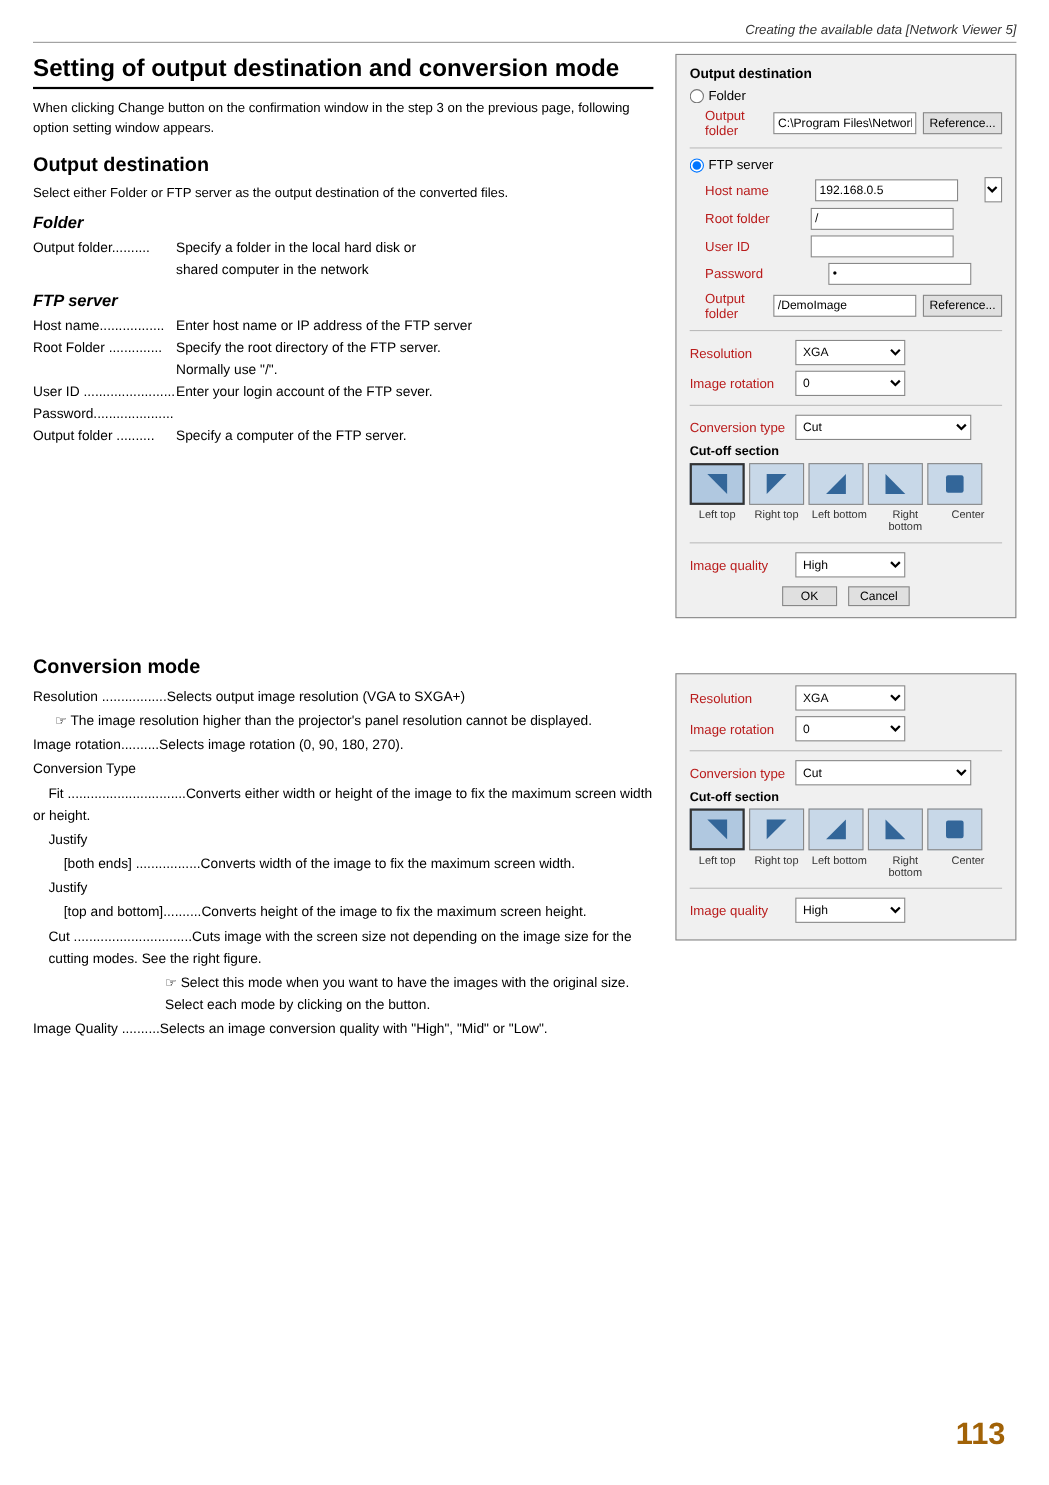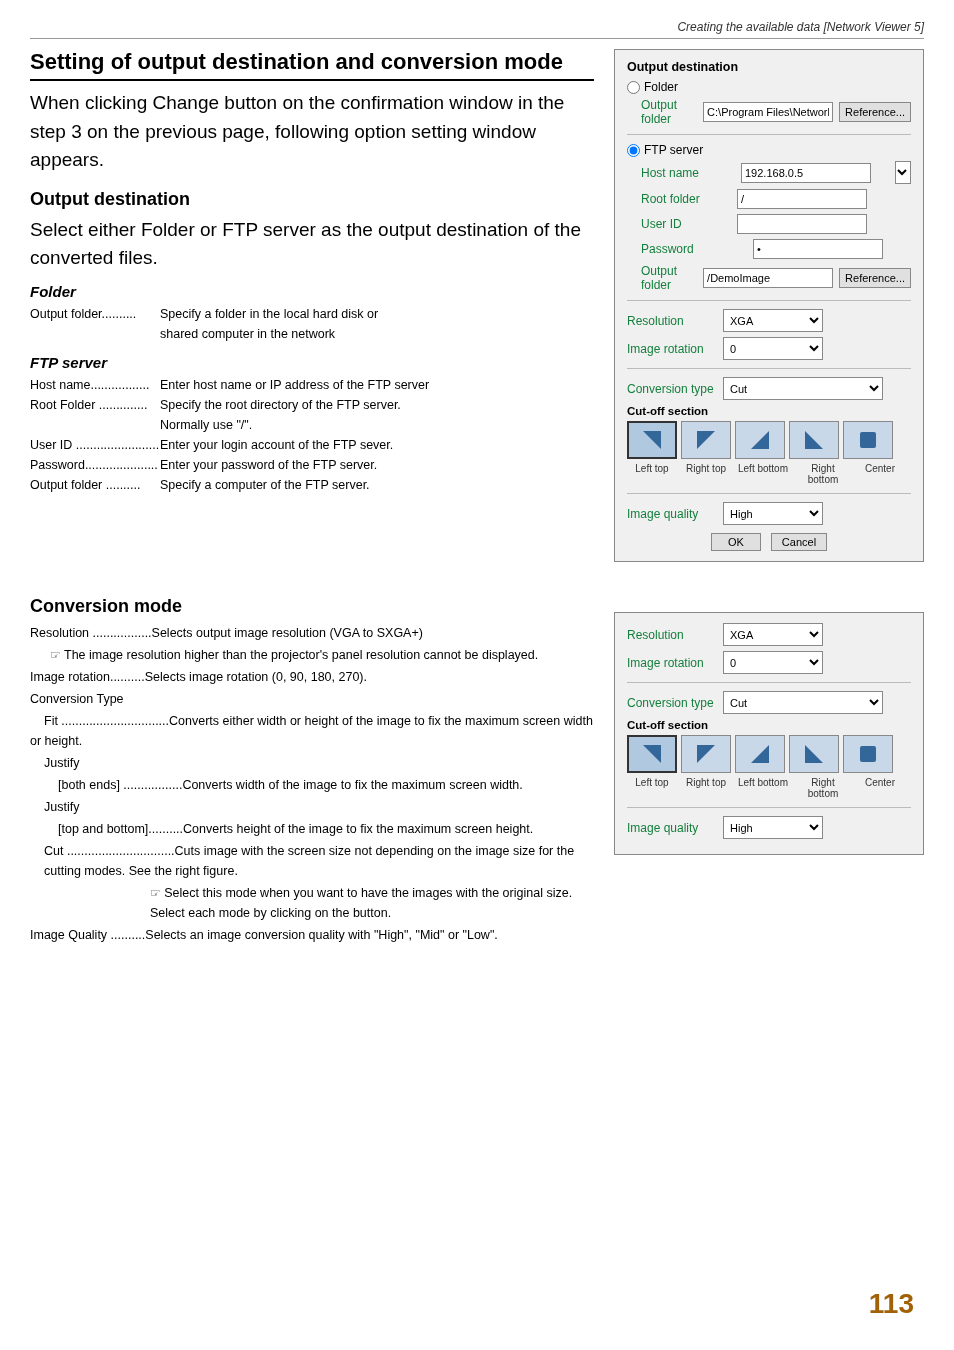--- a/index.html
+++ b/index.html
@@ -44,21 +44,21 @@
       font-weight: bold;
       margin: 14px 0 6px 0;
     }
     h3.folder-title {
       font-style: italic;
       font-size: 15px;
       font-weight: bold;
       margin: 10px 0 4px 0;
     }
     p.intro-text {
-      font-size: 19px;
+      font-size: 12px;
       line-height: 1.5;
       margin-bottom: 8px;
     }
     .definition-list {
       font-size: 12.5px;
       line-height: 1.6;
     }
     .definition-list .def-item {
       display: flex;
       gap: 0;
@@ -85,21 +85,21 @@
     }
     .panel-row {
       display: flex;
       align-items: center;
       margin-bottom: 5px;
       gap: 6px;
     }
     .panel-label {
       width: 90px;
       font-size: 12px;
-      color: #15803d;
+      color: #b91c1c;
     }
     .panel-input {
       border: 1px solid #888;
       background: #fff;
       height: 20px;
       font-size: 11px;
       padding: 0 3px;
     }
     .panel-input-wide {
       width: 130px;
@@ -289,21 +289,20 @@
       <div class="def-item">
         <span class="def-label">Root Folder ..............</span>
         <span class="def-desc">Specify the root directory of the FTP server.<br>Normally use "/".</span>
       </div>
       <div class="def-item">
         <span class="def-label">User ID ........................</span>
         <span class="def-desc">Enter your login account of the FTP sever.</span>
       </div>
       <div class="def-item">
         <span class="def-label">Password.....................</span>
-        <span class="def-desc">Enter your password of the FTP server.</span>
       </div>
       <div class="def-item">
         <span class="def-label">Output folder ..........</span>
         <span class="def-desc">Specify a computer of the FTP server.</span>
       </div>
     </div>
   </div>
 
   <div class="right-col">
     <div class="panel">

